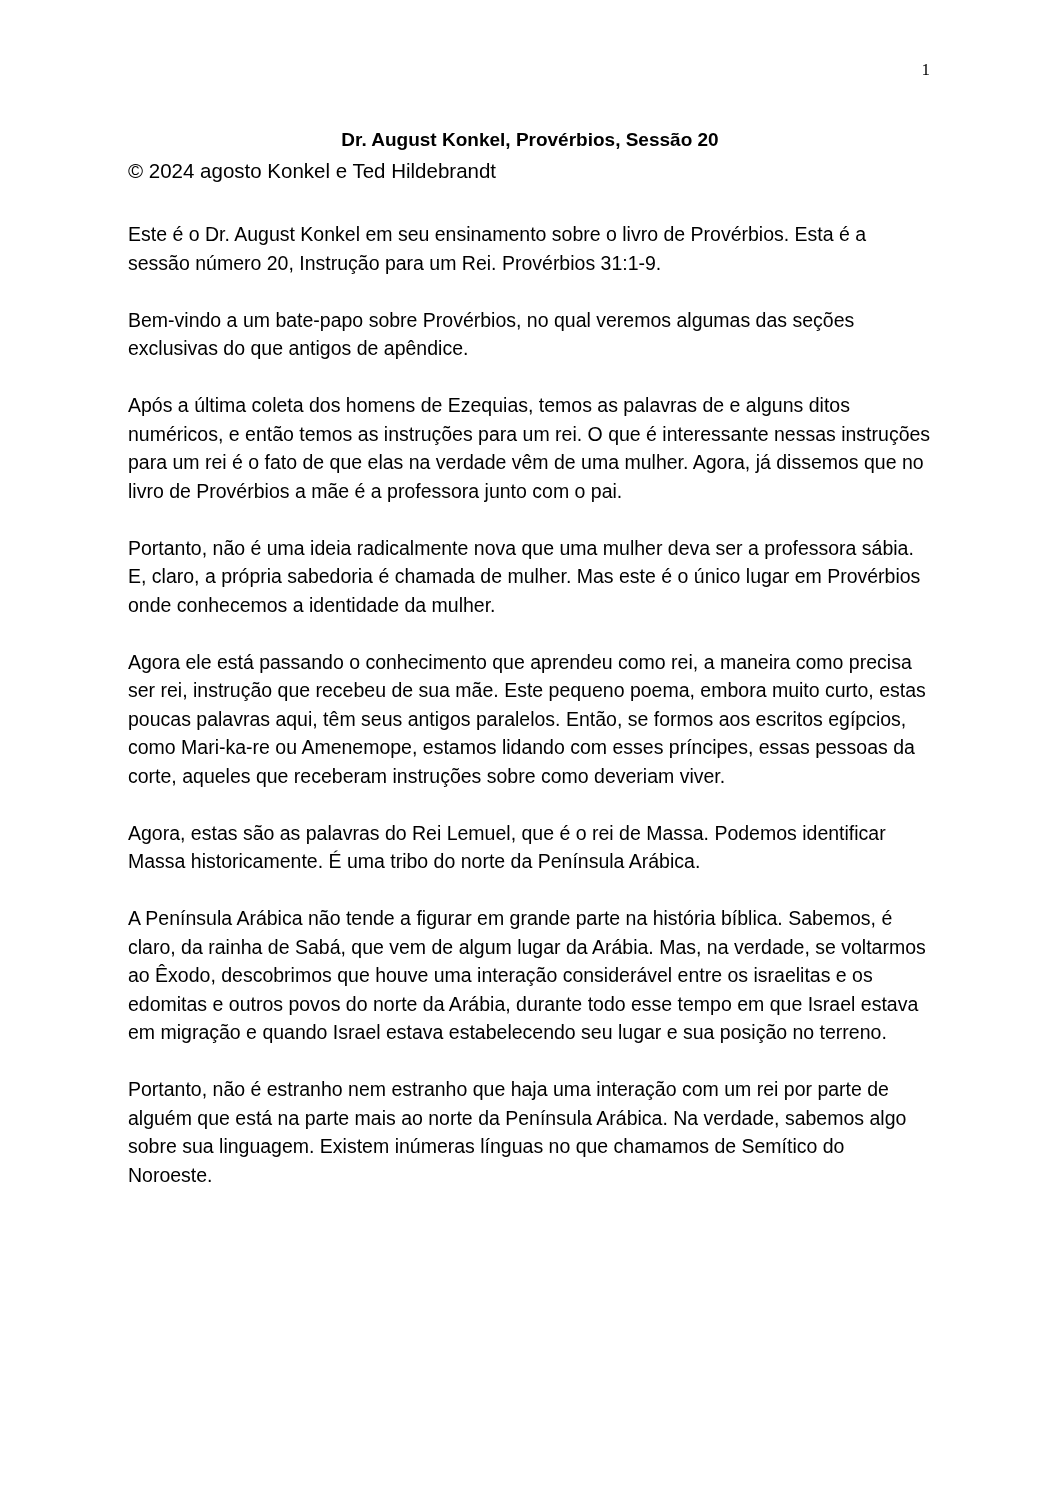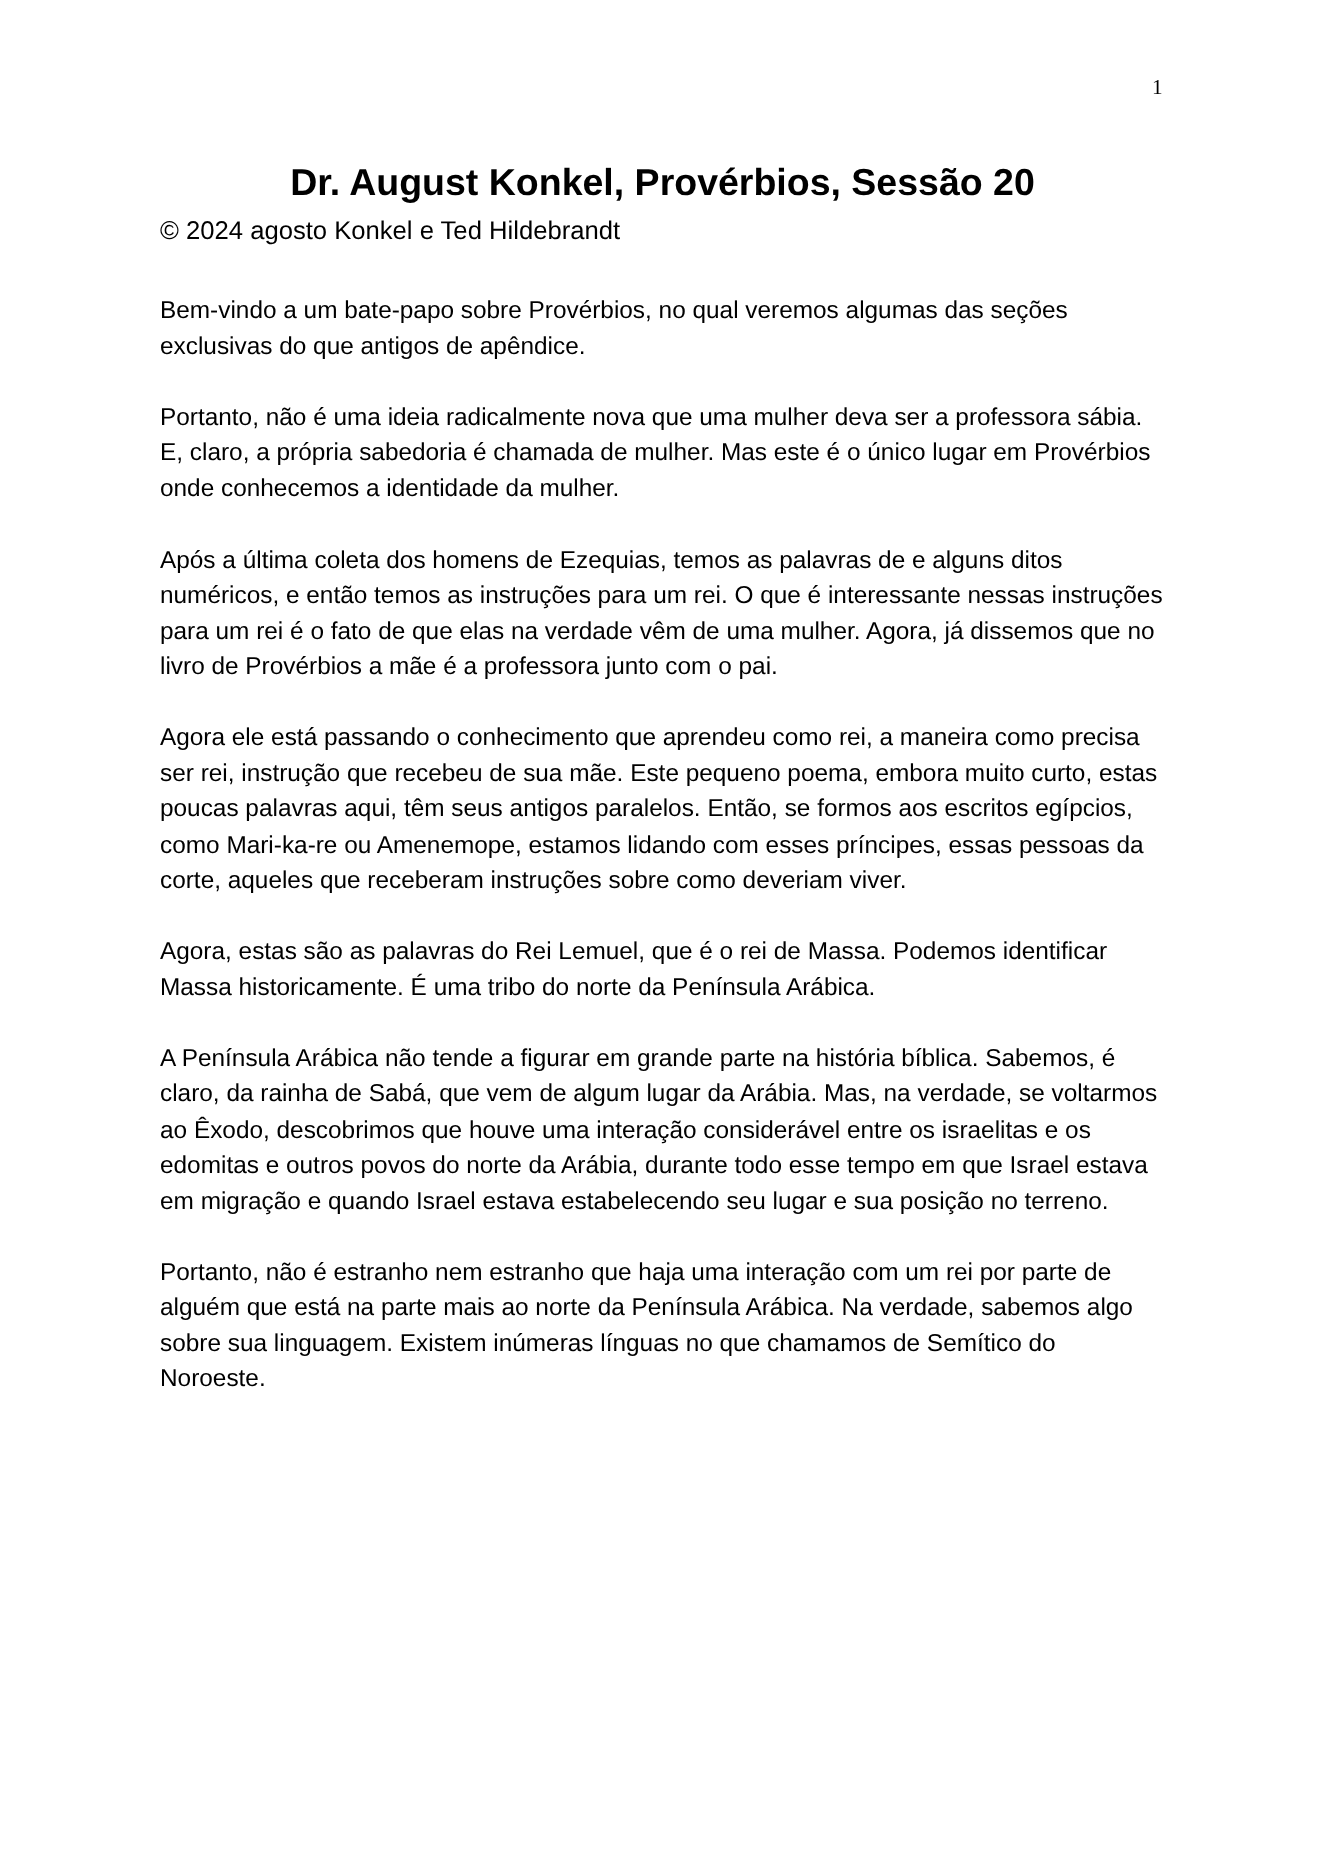--- a/index.html
+++ b/index.html
@@ -26,21 +26,21 @@
     color: #000000;
   }
   .content {
     box-sizing: border-box;
     width: 100%;
     padding: 128px 126px 0 128px;
   }
   .doc-title {
     margin: 0;
     text-align: center;
-    font-size: 30px;
+    font-size: 19px;
     font-weight: bold;
     line-height: 1.25;
     letter-spacing: 0px;
   }
   .doc-subtitle {
     margin: 6px 0 0 0;
     font-size: 20.5px;
     line-height: 1.3;
     font-weight: normal;
   }
@@ -58,22 +58,23 @@
 <body>
 
 <div class="page">
   <div class="page-number">1</div>
 
   <div class="content">
     <h1 class="doc-title">Dr. August Konkel, Provérbios, Sessão 20</h1>
     <div class="doc-subtitle">© 2024 agosto Konkel e Ted Hildebrandt</div>
 
     <div class="paragraphs">
+      <p>Este é o Dr. August Konkel em seu ensinamento sobre o livro de Provérbios. Esta é a sessão número 20, Instrução para um Rei. Provérbios 31:1-9.</p>
       <p>Bem-vindo a um bate-papo sobre Provérbios, no qual veremos algumas das seções exclusivas do que antigos de apêndice.</p>
+      <p>Após a última coleta dos homens de Ezequias, temos as palavras de e alguns ditos numéricos, e então temos as instruções para um rei. O que é interessante nessas instruções para um rei é o fato de que elas na verdade vêm de uma mulher. Agora, já dissemos que no livro de Provérbios a mãe é a professora junto com o pai.</p>
       <p>Portanto, não é uma ideia radicalmente nova que uma mulher deva ser a professora sábia. E, claro, a própria sabedoria é chamada de mulher. Mas este é o único lugar em Provérbios onde conhecemos a identidade da mulher.</p>
-      <p>Após a última coleta dos homens de Ezequias, temos as palavras de e alguns ditos numéricos, e então temos as instruções para um rei. O que é interessante nessas instruções para um rei é o fato de que elas na verdade vêm de uma mulher. Agora, já dissemos que no livro de Provérbios a mãe é a professora junto com o pai.</p>
       <p>Agora ele está passando o conhecimento que aprendeu como rei, a maneira como precisa ser rei, instrução que recebeu de sua mãe. Este pequeno poema, embora muito curto, estas poucas palavras aqui, têm seus antigos paralelos. Então, se formos aos escritos egípcios, como Mari-ka-re ou Amenemope, estamos lidando com esses príncipes, essas pessoas da corte, aqueles que receberam instruções sobre como deveriam viver.</p>
       <p>Agora, estas são as palavras do Rei Lemuel, que é o rei de Massa. Podemos identificar Massa historicamente. É uma tribo do norte da Península Arábica.</p>
       <p>A Península Arábica não tende a figurar em grande parte na história bíblica. Sabemos, é claro, da rainha de Sabá, que vem de algum lugar da Arábia. Mas, na verdade, se voltarmos ao Êxodo, descobrimos que houve uma interação considerável entre os israelitas e os edomitas e outros povos do norte da Arábia, durante todo esse tempo em que Israel estava em migração e quando Israel estava estabelecendo seu lugar e sua posição no terreno.</p>
       <p>Portanto, não é estranho nem estranho que haja uma interação com um rei por parte de alguém que está na parte mais ao norte da Península Arábica. Na verdade, sabemos algo sobre sua linguagem. Existem inúmeras línguas no que chamamos de Semítico do Noroeste.</p>
     </div>
   </div>
 </div>
 
 </body></html>

